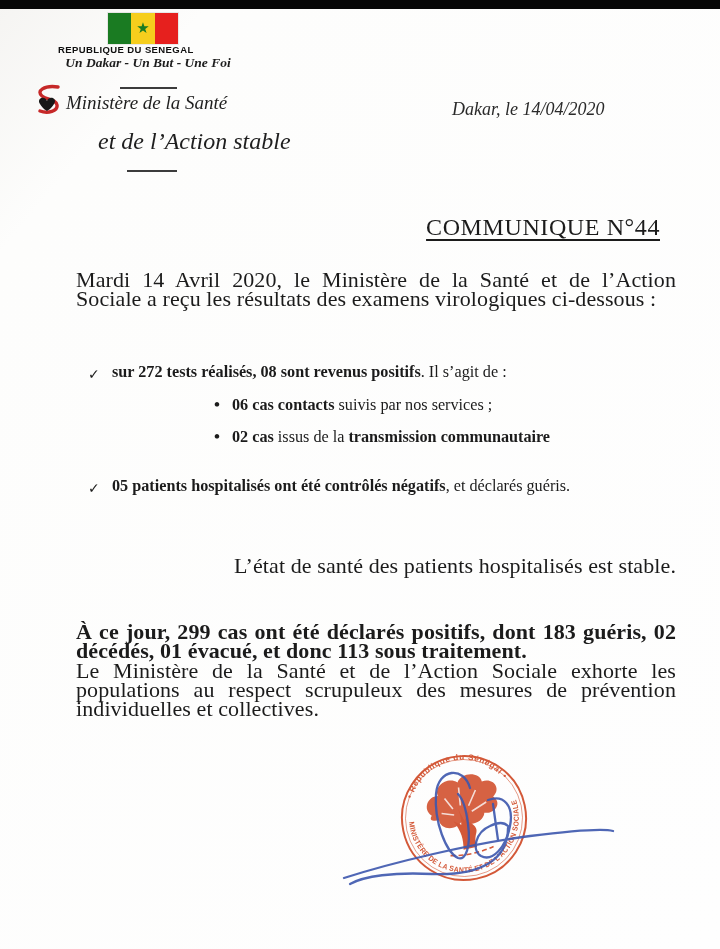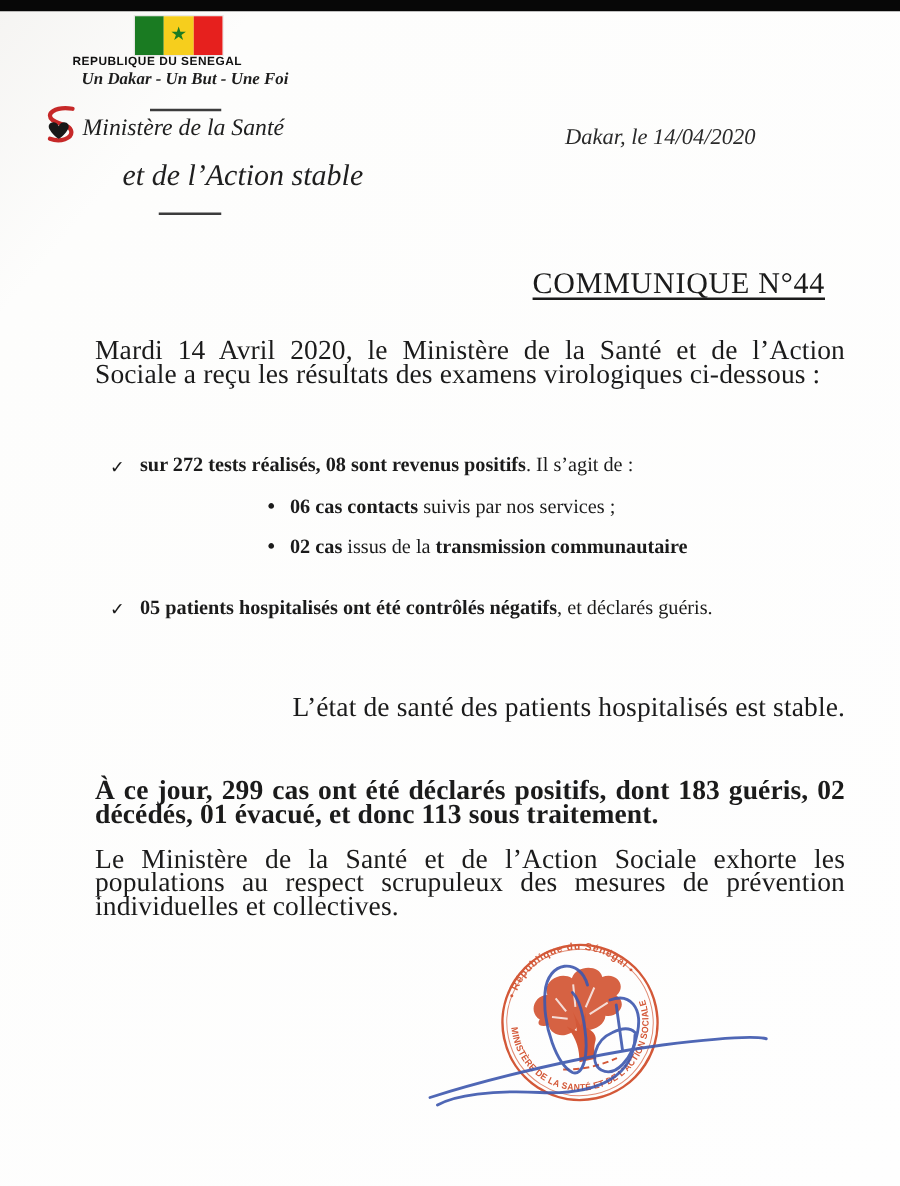--- a/index.html
+++ b/index.html
@@ -29,21 +29,21 @@
   
   .doc-title { position:absolute; left:60px; top:214px; width:600px; text-align:right;
     font-weight:400; font-size:24px; letter-spacing:.6px; }
   .doc-title span { text-decoration:underline; text-decoration-thickness:2px; text-underline-offset:4px; }
 
   .para { position:absolute; left:61px; width:600px; font-size:22px; line-height:19px;
     text-align:justify; letter-spacing:.1px;margin-left:15px; }
   .p-intro   { top:270px; }
   .p-stable  { top:556px; text-align:right; }
   .p-tally   { top:622px; font-weight:700; }
-  .p-closing { top:677px; }
+  .p-closing { top:661px; }
 
   .check-item { position:absolute; left:88px; width:574px; display:flex; font-size:16.2px; line-height:33px; }
   .check-item .mark { width:24px; flex:none; font-weight:700; font-family:"DejaVu Sans", sans-serif; font-size:14px; padding-top:2px; }
   .check-item .txt { flex:1; text-align:justify; }
   .ci-1 { top:356px; } .ci-2 { top:470px; }
 
   .bullet-item { position:absolute; left:214px; display:flex; font-size:16.2px; line-height:32px; white-space:nowrap; }
   .bullet-item .mark { width:18px; flex:none; font-weight:700; font-size:17px; }
   .bi-1 { top:389px; } .bi-2 { top:421px; }
 

